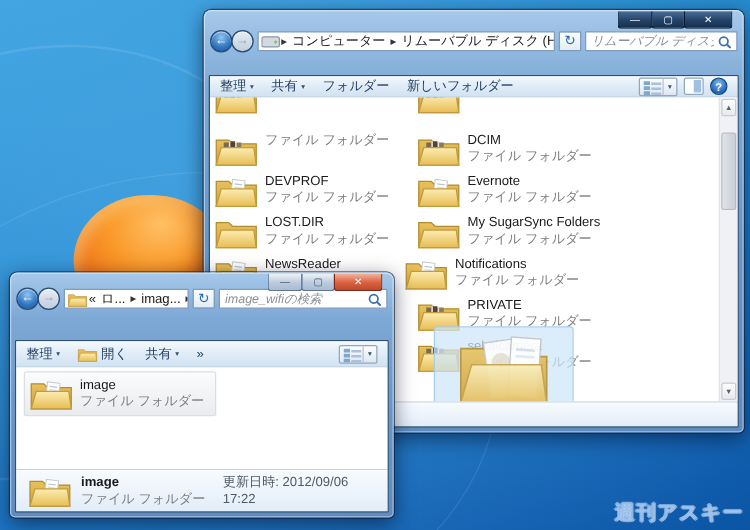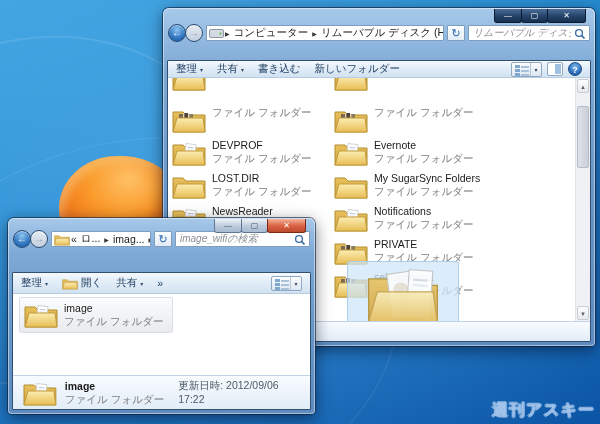--- a/index.html
+++ b/index.html
@@ -220,21 +220,21 @@
       <div class="cmdbar">
         <span class="cmd">
             <span>整理</span>
             <span class="ca">▾</span>
           </span>
         <span class="cmd">
             <span>共有</span>
             <span class="ca">▾</span>
           </span>
         <span class="cmd">
-            <span>書き込む</span>
+            <span>フォルダー</span>
           </span>
         <span class="cmd">
             <span>新しいフォルダー</span>
           </span>
         <span class="cmdright">
           <span class="viewseg">
             <span class="viewic">
                 <i></i>
                 <i class="l"></i>
                 <i></i>
@@ -306,20 +306,21 @@
           <svg class="fico" width="34" height="28" viewBox="0 0 34 28">
               <use href="#folder-files"></use>
             </svg>
 
         </div>
         <div class="tile" style="left:166px;top:28px">
           <svg class="fico" width="34" height="28" viewBox="0 0 34 28">
               <use href="#folder-files"></use>
             </svg>
           <div>
+              <div class="tname">DCIM</div>
               <div class="ttype">ファイル フォルダー</div>
             </div>
         </div>
         <div class="tile" style="left:166px;top:61px">
           <svg class="fico" width="34" height="28" viewBox="0 0 34 28">
               <use href="#folder-doc"></use>
             </svg>
           <div>
               <div class="tname">Evernote</div>
               <div class="ttype">ファイル フォルダー</div>
@@ -327,21 +328,21 @@
         </div>
         <div class="tile" style="left:166px;top:94px">
           <svg class="fico" width="34" height="28" viewBox="0 0 34 28">
               <use href="#folder-plain"></use>
             </svg>
           <div>
               <div class="tname">My SugarSync Folders</div>
               <div class="ttype">ファイル フォルダー</div>
             </div>
         </div>
-        <div class="tile" style="left:166px;top:127px">
+        <div class="tile" style="left:156px;top:127px">
           <svg class="fico" width="34" height="28" viewBox="0 0 34 28">
               <use href="#folder-doc"></use>
             </svg>
           <div>
               <div class="tname">Notifications</div>
               <div class="ttype">ファイル フォルダー</div>
             </div>
         </div>
         <div class="tile" style="left:166px;top:160px">
           <svg class="fico" width="34" height="28" viewBox="0 0 34 28">

